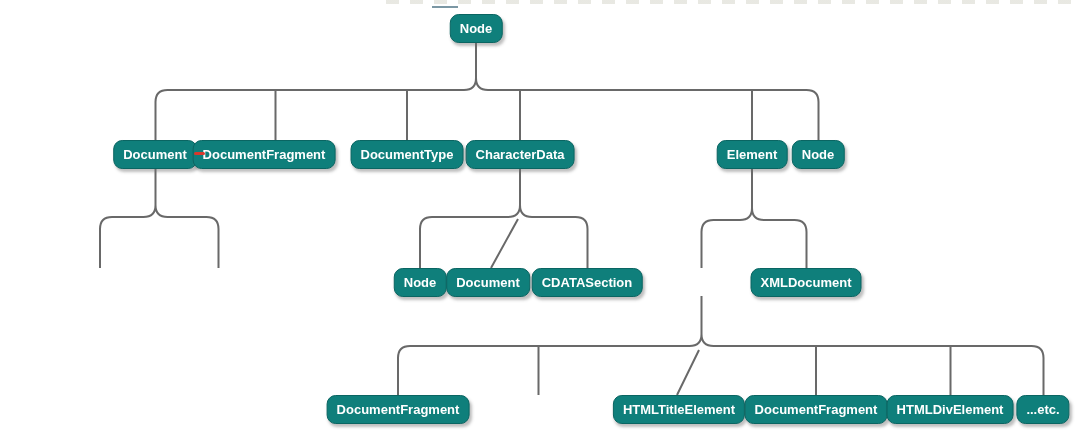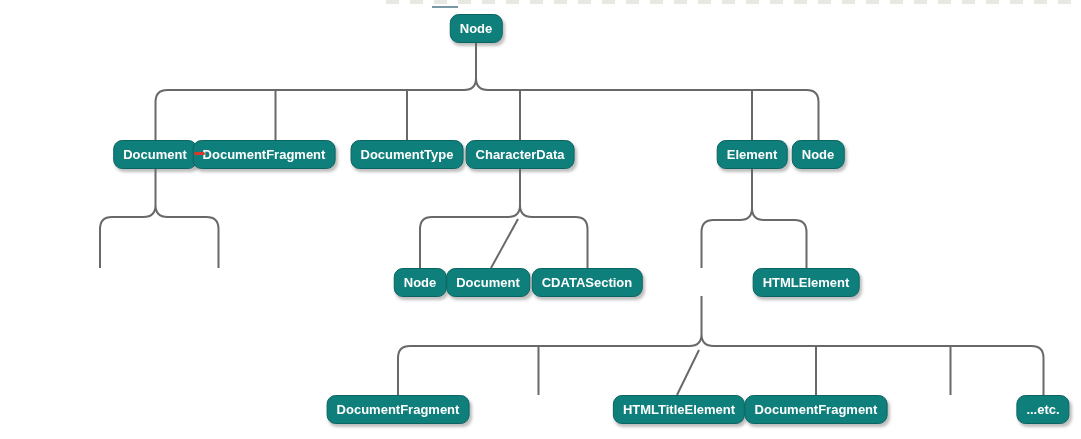--- a/index.html
+++ b/index.html
@@ -121,20 +121,21 @@
   <div class="tnode" style="left:520px;top:140px">CharacterData</div>
   <div class="tnode" style="left:407px;top:140px">DocumentType</div>
   <div class="tnode" style="left:752px;top:140px">Element</div>
   <div class="tnode" style="left:818px;top:140px">Node</div>
 
   <div class="marker-dash"></div>
 
   <div class="tnode" style="left:420px;top:268px">Node</div>
   <div class="tnode" style="left:488px;top:268px">Document</div>
   <div class="tnode" style="left:587px;top:268px">CDATASection</div>
-  <div class="tnode" style="left:806px;top:268px">HTMLElement</div>
+  <div class="tnode" style="left:806px;top:268px">XMLDocument</div>
 
   <div class="tnode" style="left:398px;top:395px">DocumentFragment</div>
   <div class="tnode" style="left:679px;top:395px">HTMLTitleElement</div>
   <div class="tnode" style="left:816px;top:395px">DocumentFragment</div>
+  <div class="tnode" style="left:950px;top:395px">HTMLDivElement</div>
   <div class="tnode" style="left:1043px;top:395px">...etc.</div>
 
 </div>
 
 </body></html>

